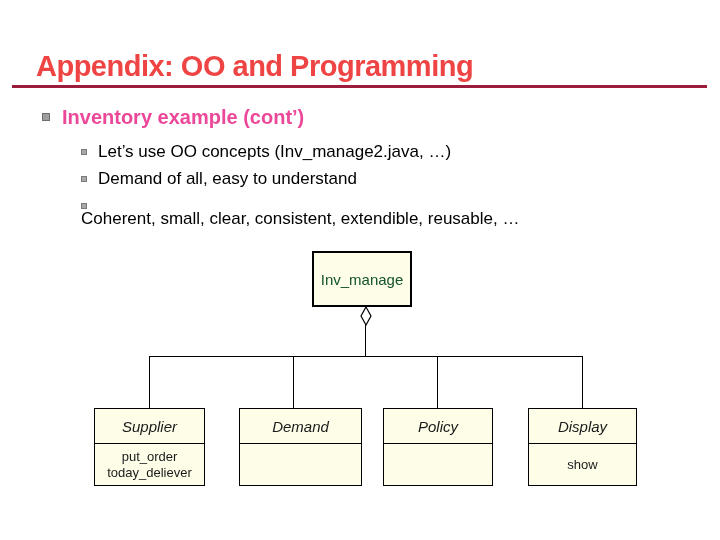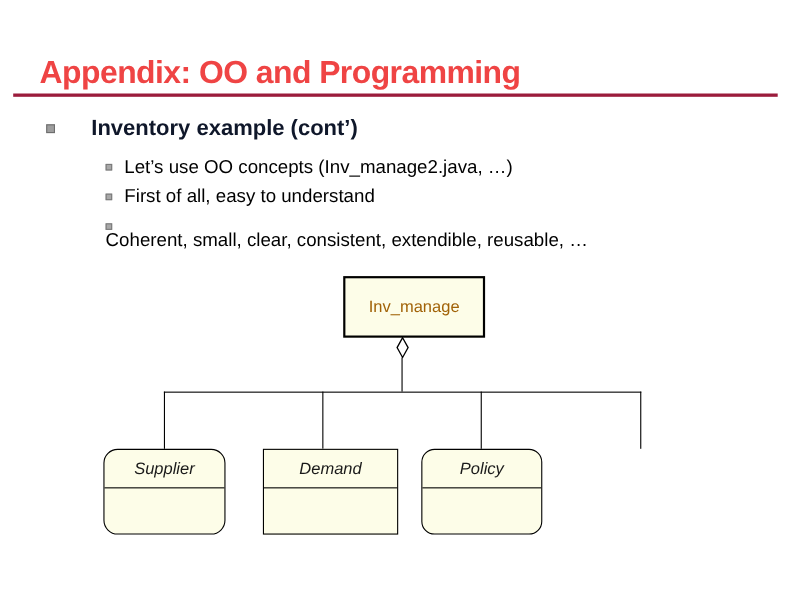--- a/index.html
+++ b/index.html
@@ -34,64 +34,64 @@
     background: #9B1C3C;
   }
 
   
   .l1 { position: absolute; left: 42px; top: 106px; display: flex; align-items: flex-start; }
   .sq1 {
     width: 8px; height: 8px;
     background: #9e9e9e; border: 1px solid #6e6e6e;
     margin-top: 7px; margin-right: 12px; flex: none;
   }
-  .l1text { font-size: 20px; font-weight: bold; color: #0f172a; white-space: nowrap; margin-left: 21px; }
+  .l1text { font-size: 20px; font-weight: bold; color: #ec4899; white-space: nowrap; }
 
-  .l2 { position: absolute; left: 96px; display: flex; align-items: flex-start; }
+  .l2 { position: absolute; left: 81px; display: flex; align-items: flex-start; }
   .sq2 {
     width: 6px; height: 6px;
     background: #a8a8a8; border: 1px solid #7a7a7a;
     margin-top: 7px; margin-right: 11px; flex: none;
   }
   .l2text { font-size: 17px; color: #000; white-space: nowrap; }
   .l2-0 { top: 142px; }
   .l2-1 { top: 169px; }
   .l2-2 { top: 196px; flex-direction: column; }
 
   
   .root-box {
     position: absolute;
     left: 312px; top: 251px;
-    width: 129px; height: 56px;
+    width: 100px; height: 56px;
     background: #FDFDE8;
     border: 2px solid #000;
     display: flex; align-items: center; justify-content: center;
-    font-size: 15px; color: #a16207; text-align: center;
+    font-size: 15px; color: #14532d; text-align: center;
   }
   .diamond { position: absolute; left: 358px; top: 306px; }
 
   .cline { position: absolute; background: #000; }
   .v-root  { left: 365px; top: 325px; width: 1px; height: 31px; }
   .h-main  { left: 149px; top: 356px; width: 434px; height: 1px; }
   .v-drop1 { left: 149px; top: 356px; width: 1px; height: 52px; }
   .v-drop2 { left: 293px; top: 356px; width: 1px; height: 52px; }
   .v-drop3 { left: 437px; top: 356px; width: 1px; height: 52px; }
   .v-drop4 { left: 582px; top: 356px; width: 1px; height: 52px; }
 
   .class-box {
     position: absolute;
     top: 408px;
     height: 78px;
     background: #FDFDE8;
     border: 1px solid #000;
     display: flex; flex-direction: column;
   }
-  .cb-1 { left: 94px;  width: 111px; border-radius: 13px; }
+  .cb-1 { left: 94px;  width: 111px; }
   .cb-2 { left: 239px; width: 123px; }
-  .cb-3 { left: 383px; width: 110px; border-radius: 12px; }
+  .cb-3 { left: 383px; width: 110px; }
   .cb-4 { left: 528px; width: 109px; }
   .class-name {
     height: 35px; flex: none;
     border-bottom: 1px solid #000;
     display: flex; align-items: center; justify-content: center;
     font-size: 15px; font-style: italic; color: #1a1a1a;
   }
   .class-methods {
     flex: 1;
     display: flex; flex-direction: column;
@@ -112,21 +112,21 @@
     <span class="sq1"></span>
     <span class="l1text">Inventory example (cont’)</span>
   </div>
 
   <div class="l2 l2-0">
     <span class="sq2"></span>
     <span class="l2text">Let’s use OO concepts (Inv_manage2.java, …)</span>
   </div>
   <div class="l2 l2-1">
     <span class="sq2"></span>
-    <span class="l2text">First of all, easy to understand</span>
+    <span class="l2text">Demand of all, easy to understand</span>
   </div>
   <div class="l2 l2-2">
     <span class="sq2"></span>
     <span class="l2text">Coherent, small, clear, consistent, extendible, reusable, …</span>
   </div>
 
   <div class="root-box">
     <span>Inv_manage</span>
   </div>
 
@@ -136,24 +136,34 @@
 
   <div class="cline v-root"></div>
   <div class="cline h-main"></div>
   <div class="cline v-drop1"></div>
   <div class="cline v-drop2"></div>
   <div class="cline v-drop3"></div>
   <div class="cline v-drop4"></div>
 
   <div class="class-box cb-1">
     <div class="class-name">Supplier</div>
+    <div class="class-methods">
+      <span>put_order</span>
+      <span>today_deliever</span>
+    </div>
   </div>
 
   <div class="class-box cb-2">
     <div class="class-name">Demand</div>
   </div>
 
   <div class="class-box cb-3">
     <div class="class-name">Policy</div>
   </div>
 
+  <div class="class-box cb-4">
+    <div class="class-name">Display</div>
+    <div class="class-methods">
+      <span>show</span>
+    </div>
+  </div>
 
 </div>
 
 </body></html>

